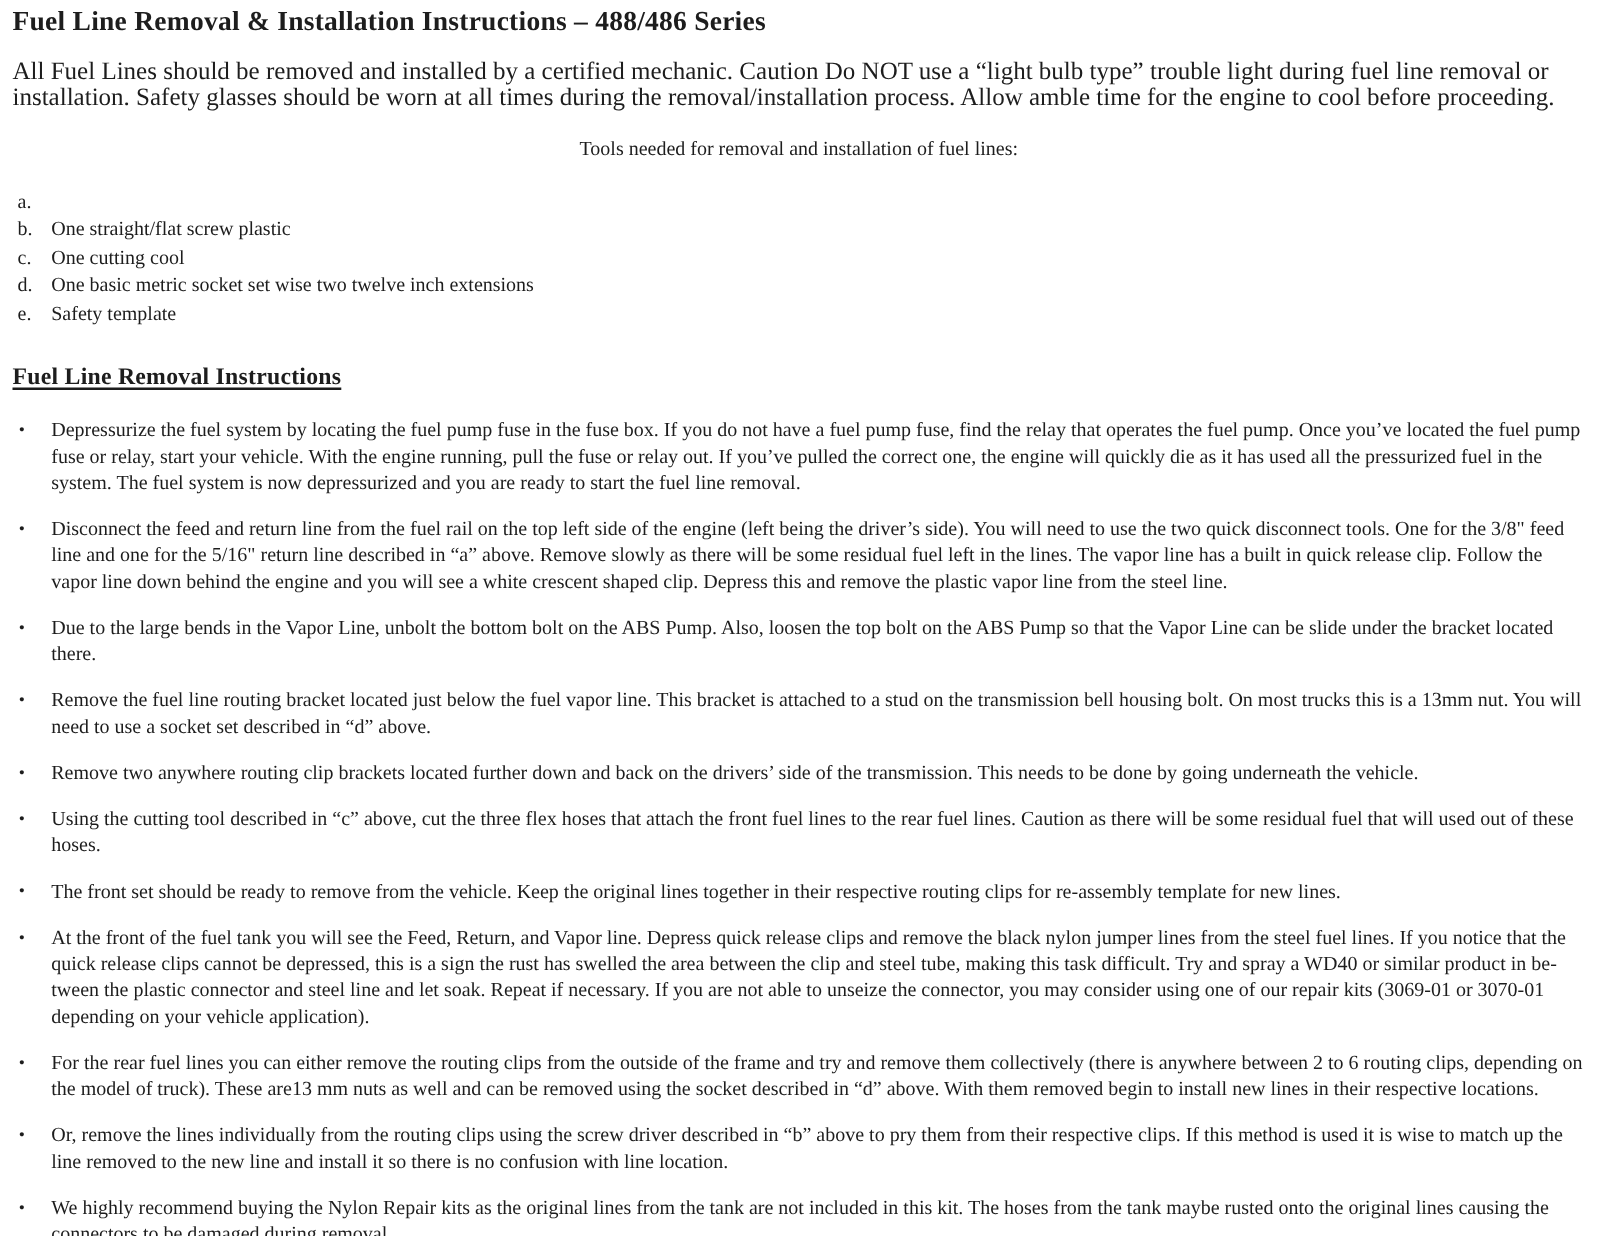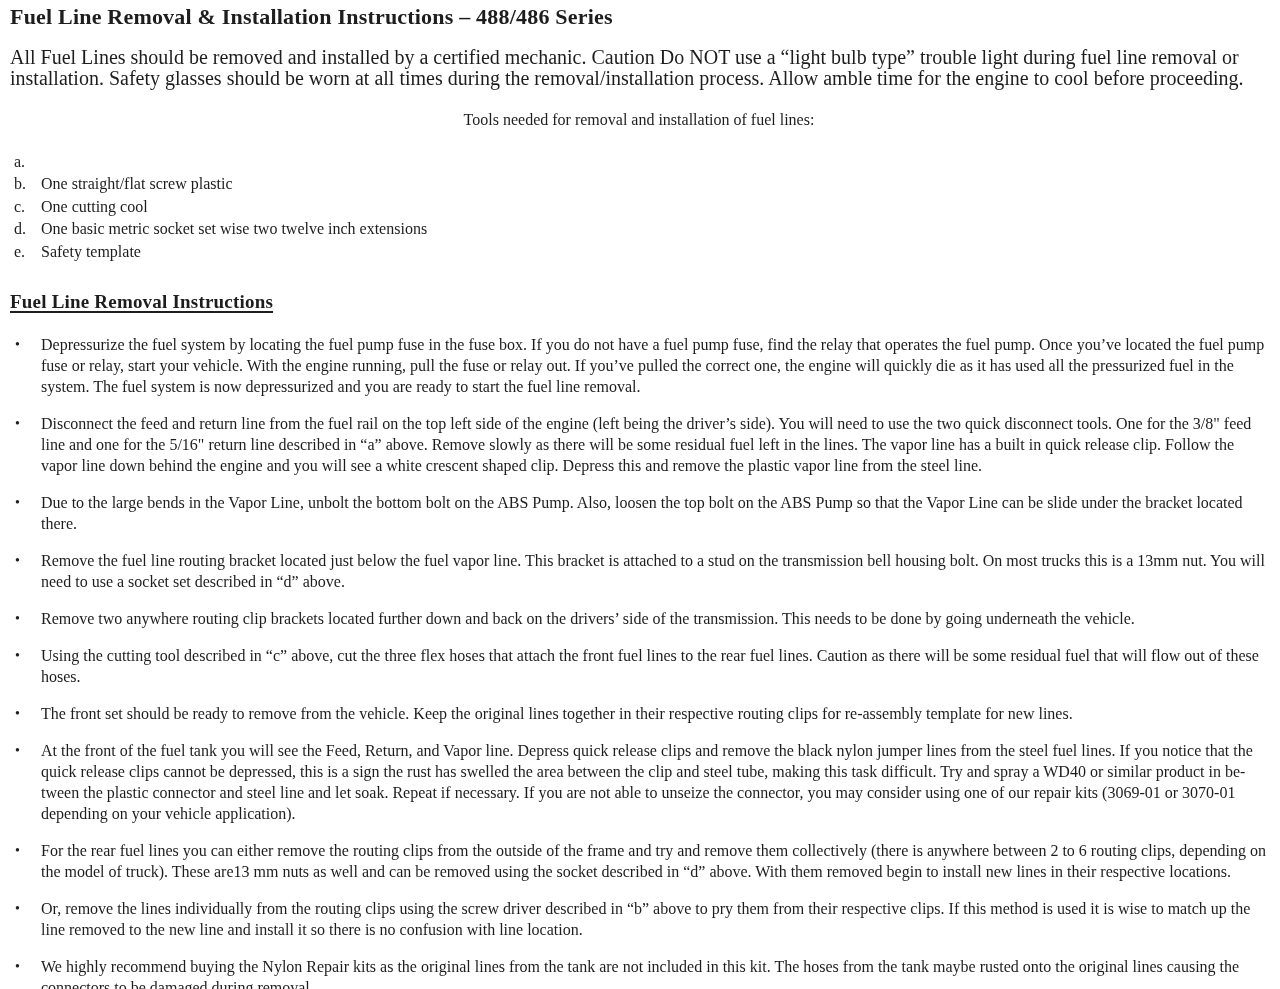--- a/index.html
+++ b/index.html
@@ -131,21 +131,21 @@
     <div class="step-item">
       <span class="step-bullet">•</span>
       <span class="step-text">Remove the fuel line routing bracket located just below the fuel vapor line. This bracket is attached to a stud on the transmission bell housing bolt. On most trucks this is a 13mm nut. You will need to use a socket set described in “d” above.</span>
     </div>
     <div class="step-item">
       <span class="step-bullet">•</span>
       <span class="step-text">Remove two anywhere routing clip brackets located further down and back on the drivers’ side of the transmission. This needs to be done by going underneath the vehicle.</span>
     </div>
     <div class="step-item">
       <span class="step-bullet">•</span>
-      <span class="step-text">Using the cutting tool described in “c” above, cut the three flex hoses that attach the front fuel lines to the rear fuel lines. Caution as there will be some residual fuel that will flow out of these hoses.</span>
+      <span class="step-text">Using the cutting tool described in “c” above, cut the three flex hoses that attach the front fuel lines to the rear fuel lines. Caution as there will be some residual fuel that will used out of these hoses.</span>
     </div>
     <div class="step-item">
       <span class="step-bullet">•</span>
       <span class="step-text">The front set should be ready to remove from the vehicle. Keep the original lines together in their respective routing clips for re-assembly template for new lines.</span>
     </div>
     <div class="step-item">
       <span class="step-bullet">•</span>
       <span class="step-text">At the front of the fuel tank you will see the Feed, Return, and Vapor line. Depress quick release clips and remove the black nylon jumper lines from the steel fuel lines. If you notice that the quick release clips cannot be depressed, this is a sign the rust has swelled the area between the clip and steel tube, making this task difficult. Try and spray a WD40 or similar product in be-tween the plastic connector and steel line and let soak. Repeat if necessary. If you are not able to unseize the connector, you may consider using one of our repair kits (3069-01 or 3070-01 depending on your vehicle application).</span>
     </div>
     <div class="step-item">

